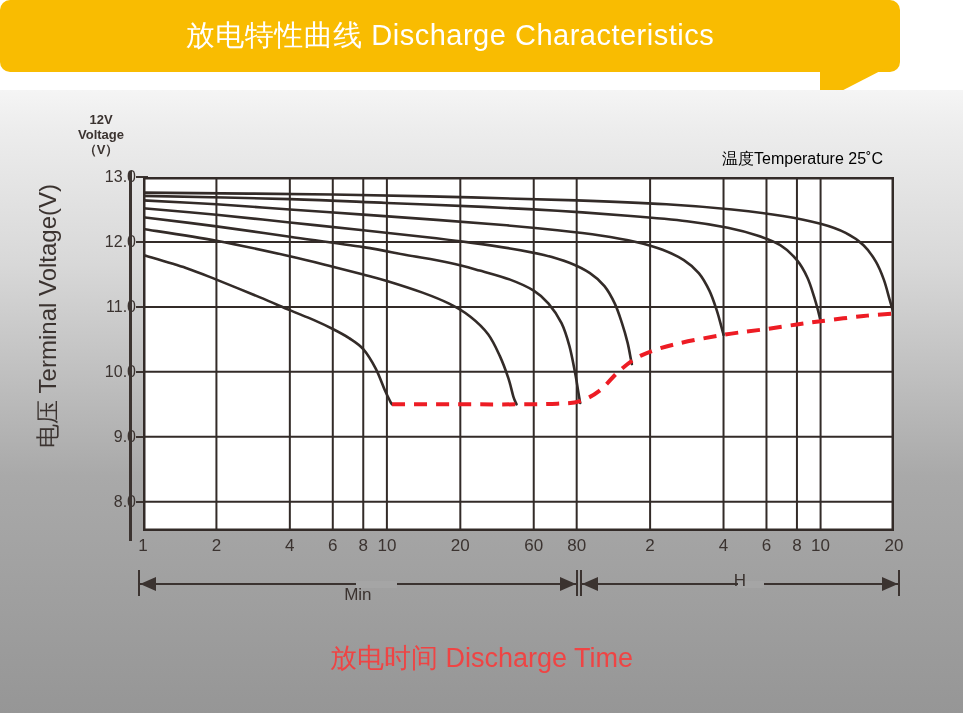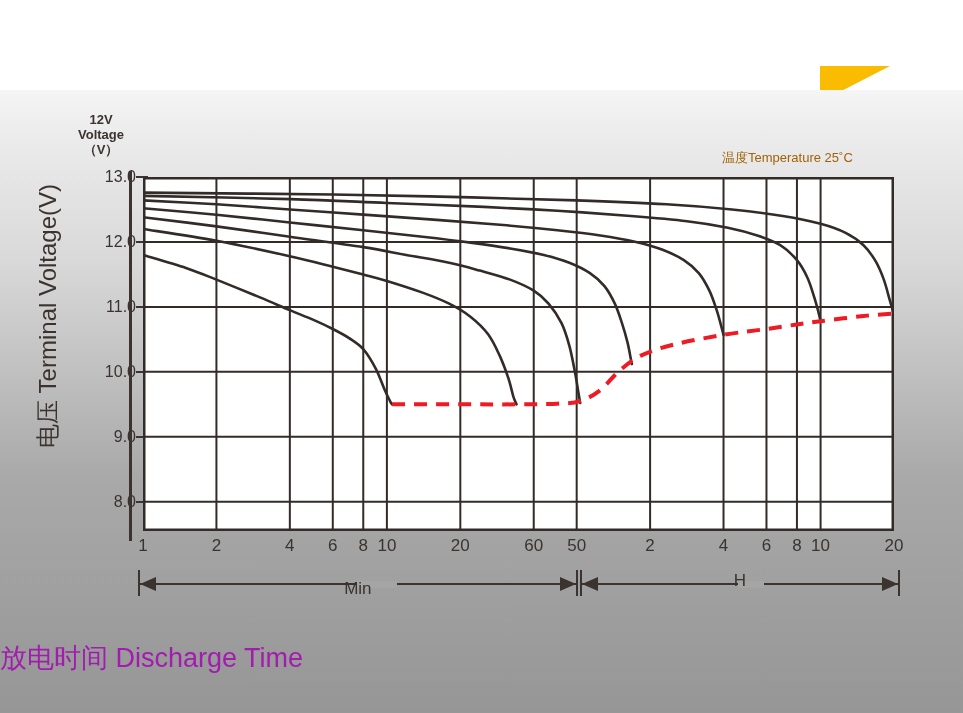--- a/index.html
+++ b/index.html
@@ -35,25 +35,25 @@
     position:absolute;left:-92px;top:300px;width:280px;
     transform:rotate(-90deg);transform-origin:center center;
     text-align:center;font-size:24px;color:#3b3330;white-space:nowrap;
   }
   #head-unit{
     position:absolute;left:58px;top:112px;width:86px;
     text-align:center;font-size:13px;font-weight:bold;color:#3b3330;
     line-height:15px;
   }
   #temp-note{
-    position:absolute;left:722px;top:149px;font-size:13px;color:#a16207;white-space:nowrap;
+    position:absolute;left:722px;top:149px;font-size:16px;color:#000000;white-space:nowrap;
   }
   #bottom-title{
-    position:absolute;left:0;top:640px;width:963px;text-align:left;
-    font-size:27px;color:#a21caf;
+    position:absolute;left:0;top:640px;width:963px;text-align:center;
+    font-size:27px;color:#ef4444;
   }
   
   #plot-shell{position:absolute;left:143px;top:177px;width:751px;height:354px;}
   #plot-svg{position:absolute;left:0;top:0;}
   
   .ytick{
     position:absolute;right:0;font-size:16px;color:#3b3330;
     text-align:right;white-space:nowrap;transform:translateY(-50%);
   }
   #ytick-col{position:absolute;left:70px;top:0;width:66px;height:713px;}
@@ -70,20 +70,23 @@
   
   .range-label{
     position:absolute;font-size:17px;color:#3b3330;
     transform:translateX(-50%);background:transparent;padding:0 5px;
   }
 </style>
 </head>
 <body>
 
 <div id="banner-wrap">
+  <div id="banner">
+    <div id="banner-title">放电特性曲线 Discharge Characteristics</div>
+  </div>
   <div id="banner-tail"></div>
 </div>
 
 <div id="body-area"></div>
 
 <div id="head-unit">
   <div>12V</div>
   <div>Voltage</div>
   <div>（V）</div>
 </div>
@@ -109,42 +112,42 @@
 
 <div id="overlay">
     <div class="xtick" style="left: 143px;">1</div>
     <div class="xtick" style="left: 216.42px;">2</div>
     <div class="xtick" style="left: 289.84px;">4</div>
     <div class="xtick" style="left: 332.788px;">6</div>
     <div class="xtick" style="left: 363.26px;">8</div>
     <div class="xtick" style="left: 386.896px;">10</div>
     <div class="xtick" style="left: 460.316px;">20</div>
     <div class="xtick" style="left: 533.736px;">60</div>
-    <div class="xtick" style="left: 576.684px;">50</div>
+    <div class="xtick" style="left: 576.684px;">80</div>
     <div class="xtick" style="left: 650.104px;">2</div>
     <div class="xtick" style="left: 723.524px;">4</div>
     <div class="xtick" style="left: 766.472px;">6</div>
     <div class="xtick" style="left: 796.944px;">8</div>
     <div class="xtick" style="left: 820.58px;">10</div>
     <div class="xtick" style="left: 894px;">20</div>
     <div class="clabel" style="left: 406.208px; top: 422.527px;">2C</div>
     <div class="clabel" style="left: 513.359px; top: 422.527px;">1C</div>
     <div class="clabel" style="left: 571.251px; top: 422.527px;">0.6C</div>
     <div class="clabel" style="left: 638.944px; top: 375.11px;">0.4C</div>
     <div class="clabel" style="left: 704.212px; top: 357.572px;">0.20C</div>
     <div class="clabel" style="left: 813.272px; top: 349.128px;">0.10C</div>
     <div class="clabel" style="left: 863.528px; top: 349.128px;">0.05C</div>
     <div style="position: absolute; left: 138px; top: 570px; width: 439.684px; height: 28px;">
       <div style="position:absolute;left:0;top:0;width:2px;height:26px;background:#3b3330;"></div>
       <div style="position:absolute;right:0;top:0;width:2px;height:26px;background:#3b3330;"></div>
       <div style="position:absolute;left:2px;right:2px;top:13px;height:2px;background:#3b3330;"></div>
       <div style="position:absolute;left:2px;top:7px;width:0;height:0;border-right:16px solid #3b3330;border-top:7px solid transparent;border-bottom:7px solid transparent;"></div>
       <div style="position:absolute;right:2px;top:7px;width:0;height:0;border-left:16px solid #3b3330;border-top:7px solid transparent;border-bottom:7px solid transparent;"></div>
       <div style="position: absolute; left: 218px; top: 11px; width: 41px; height: 7px; background: rgb(165, 165, 165); z-index: 2;"></div>
-      <div class="range-label" style="left: 50%; top: 9px; background: transparent; position: absolute; z-index: 3;">Min</div>
+      <div class="range-label" style="left: 50%; top: 15px; background: transparent; position: absolute; z-index: 3;">Min</div>
     </div>
     <div style="position: absolute; left: 579.684px; top: 570px; width: 320.316px; height: 28px;">
       <div style="position:absolute;left:0;top:0;width:2px;height:26px;background:#3b3330;"></div>
       <div style="position:absolute;right:0;top:0;width:2px;height:26px;background:#3b3330;"></div>
       <div style="position:absolute;left:2px;right:2px;top:13px;height:2px;background:#3b3330;"></div>
       <div style="position:absolute;left:2px;top:7px;width:0;height:0;border-right:16px solid #3b3330;border-top:7px solid transparent;border-bottom:7px solid transparent;"></div>
       <div style="position:absolute;right:2px;top:7px;width:0;height:0;border-left:16px solid #3b3330;border-top:7px solid transparent;border-bottom:7px solid transparent;"></div>
       <div style="position: absolute; left: 158px; top: 11px; width: 26px; height: 7px; background: rgb(165, 165, 165); z-index: 2;"></div>
       <div class="range-label" style="left: 50%; top: 1px; background: transparent; position: absolute; z-index: 3;">H</div>
     </div>

